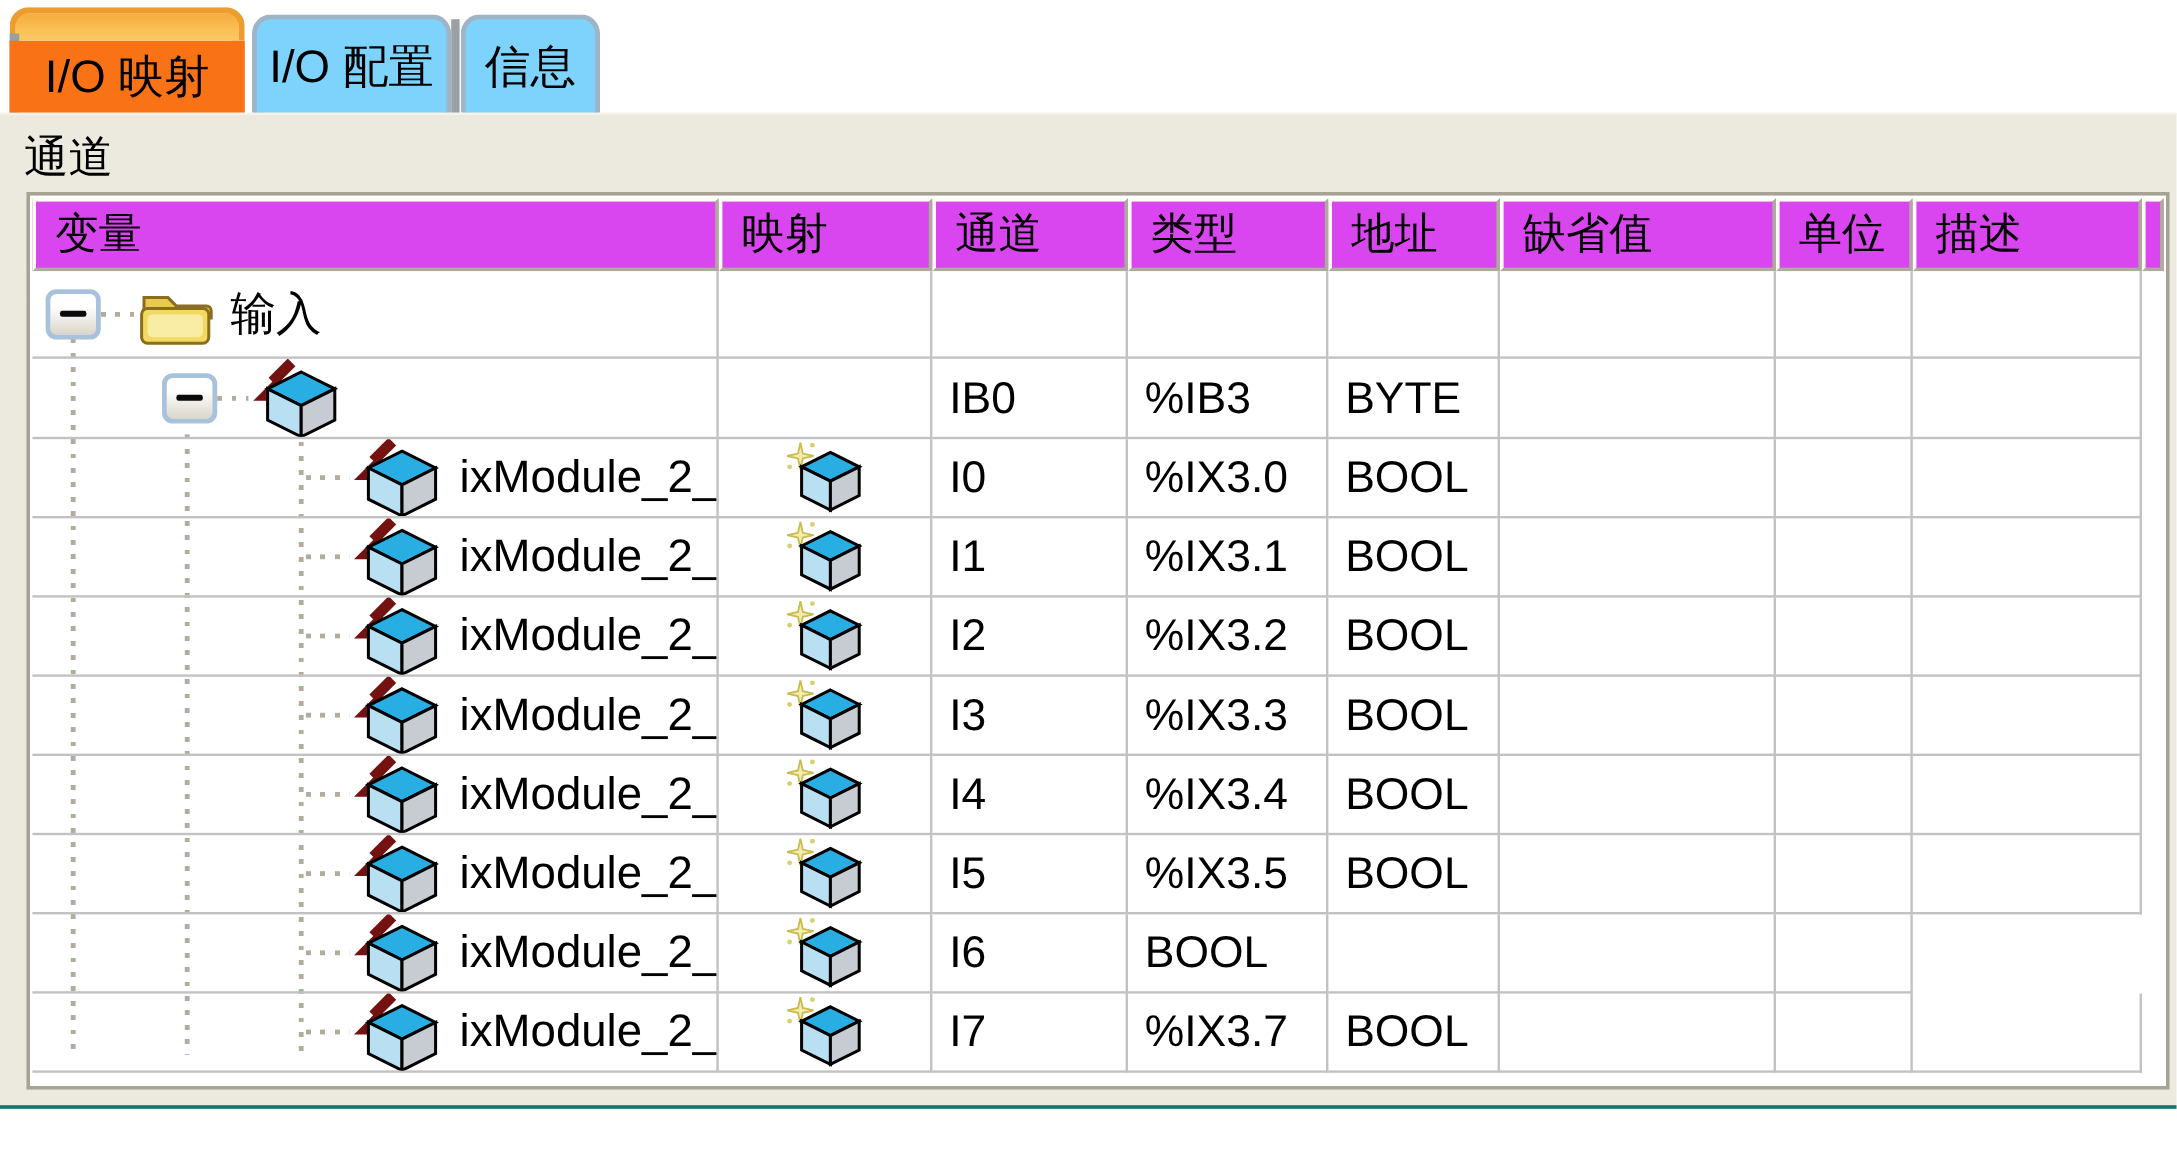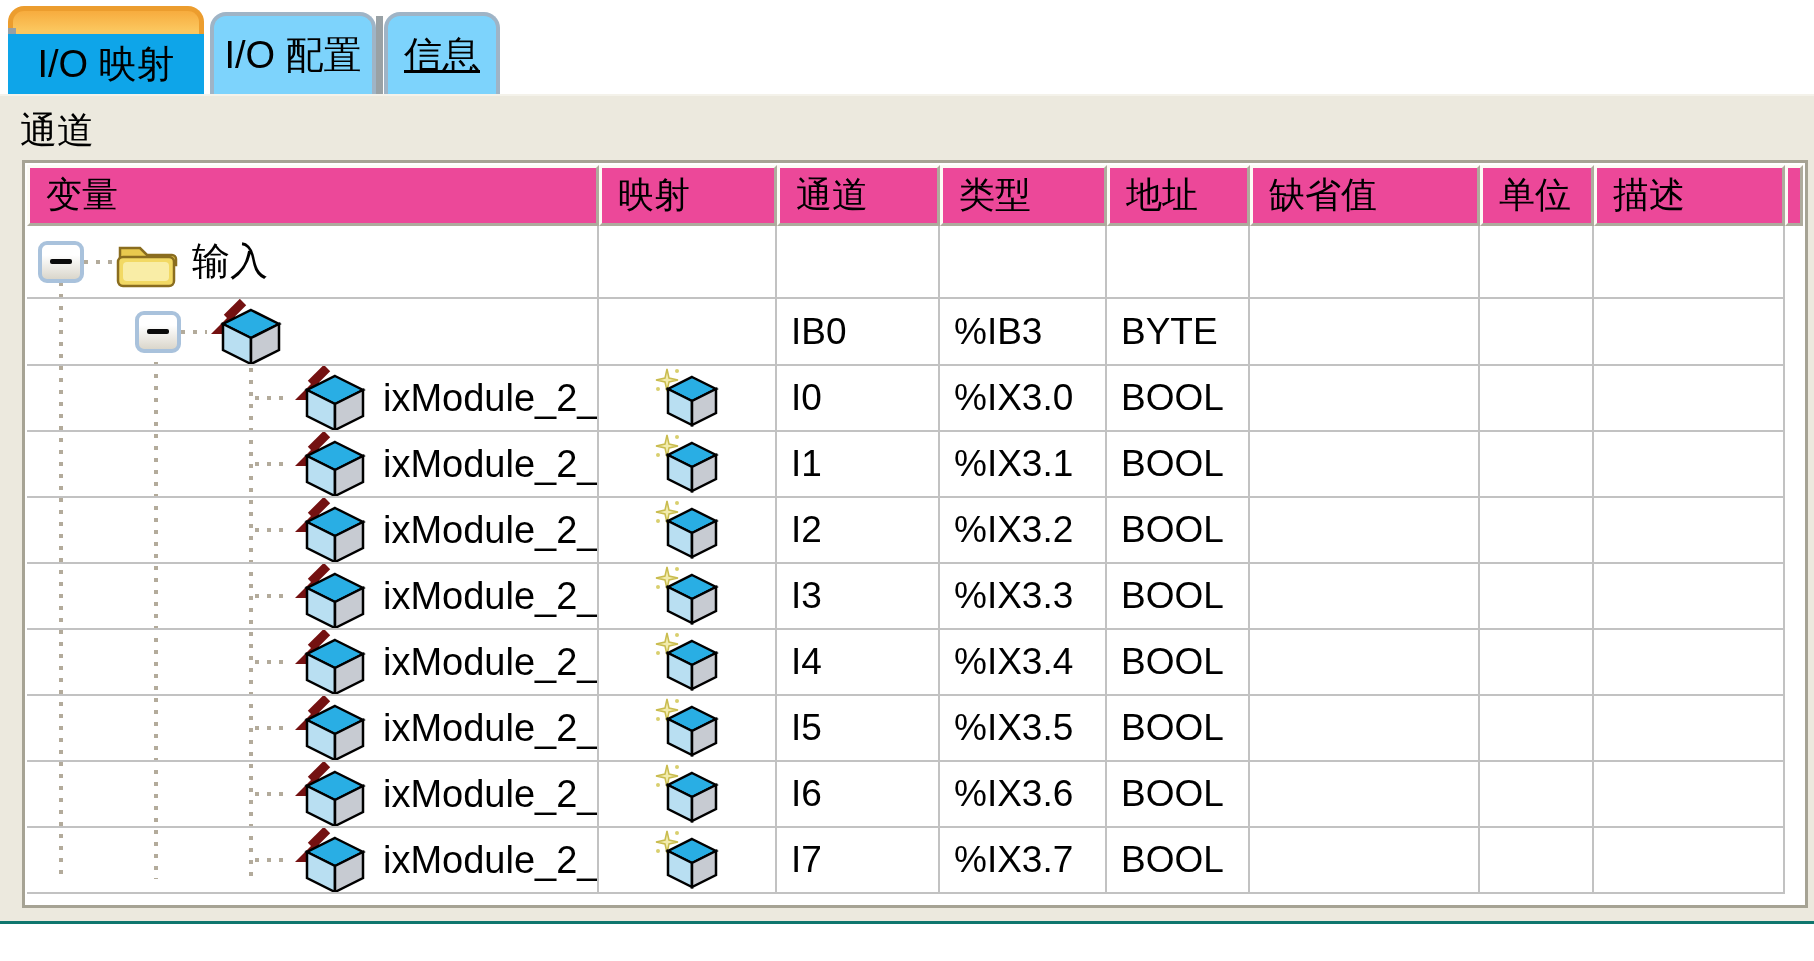--- a/index.html
+++ b/index.html
@@ -12,40 +12,40 @@
   .tabbar { position:absolute; left:0; top:0; width:100%; height:94px; background:#ffffff; }
   .tab { position:absolute; top:12px; bottom:0; border:4px solid #9fb4c6; border-bottom:none;
          border-radius:16px 16px 0 0; background:#7dd3fc; display:flex; align-items:center;
          justify-content:center; font-size:38px; cursor:default; }
   .tab-active { left:8px; width:196px; top:6px; background:#ffffff; border:none; }
   .tab-active .tab-top { position:absolute; left:0; right:0; top:0; height:28px;
          border:5px solid #ec9d2e; border-bottom:none; border-radius:16px 16px 0 0;
          background:linear-gradient(180deg,#f7ac3e 0%,#fbc75f 85%); }
   .tab-active .tab-side { position:absolute; left:0; top:22px; bottom:0; width:8px; background:#98a0a4; }
   .tab-active .tab-label { position:absolute; left:0; right:0; top:28px; bottom:0;
-         display:flex; align-items:center; justify-content:center; background:#0ea5e9; }
+         display:flex; align-items:center; justify-content:center; background:#f97316; }
   .tab-2 { left:210px; width:166px; }
-  .tab-3 { left:384px; width:116px;text-decoration:underline; }
+  .tab-3 { left:384px; width:116px; }
   .tab-divider { position:absolute; left:376px; top:16px; bottom:0; width:7px; background:#99a1a5; }
 
   
   .panel { position:absolute; left:0; top:94px; width:1814px; height:830px; background:#ece9de;
            border-top:2px solid #f4f2ea; border-bottom:3px solid #0f766e; }
   .group-label { position:absolute; left:20px; top:10px; font-size:37px; }
 
   
   .table { position:absolute; left:22px; top:64px; width:1786px; height:748px;
            border:3px solid #a6a394; background:#ffffff; padding:2px; }
 
   .hdr, .row { display:grid;
       grid-template-columns:572px 178px 163px 167px 143px 230px 114px 191px 1fr; }
 
   
   .hdr { height:61px; }
-  .hcell { background:#ec4899; border-top:3px solid #fcfbf5; border-left:3px solid #fcfbf5;
+  .hcell { background:#d946ef; border-top:3px solid #fcfbf5; border-left:3px solid #fcfbf5;
            border-right:3px solid #aeab9d; border-bottom:3px solid #aeab9d;
            display:flex; align-items:center; padding-left:16px; font-size:36px; overflow:hidden; }
   .hcell.filler { padding-left:0; }
 
   
   .tbody { position:relative; height:659px; background:#ffffff; }
   .row { position:relative; z-index:1; }
   .row-folder { height:73px; }
   .row-byte { height:67px; }
   .row-bit { height:66px; }
@@ -380,21 +380,20 @@
             <svg class="icon" width="66" height="62" viewBox="0 0 66 62">
               <path d="M13 2 L15 11 L24 13 L15 15 L13 24 L11 15 L2 13 L11 11 Z" fill="#f2ecae" stroke="#c9bc4e" stroke-width="1.5"></path>
               <circle cx="23" cy="4" r="2" fill="#d9cf6e"></circle>
                 <circle cx="4" cy="22" r="2" fill="#d9cf6e"></circle>
               <polygon points="38,10 62,22 38,34 14,22" fill="#29aee4" stroke="#000" stroke-width="2.5"></polygon>
               <polygon points="14,22 38,34 38,58 14,46" fill="#b9dff2" stroke="#000" stroke-width="2.5"></polygon>
               <polygon points="38,34 62,22 62,46 38,58" fill="#c7cbd2" stroke="#000" stroke-width="2.5"></polygon>
             </svg>
           </div>
           <div class="cell txt">I6</div>
-          <div class="cell txt">%IX3.6</div>
           <div class="cell txt">BOOL</div>
           <div class="cell txt"></div>
           <div class="cell txt"></div>
           <div class="cell txt"></div>
           <div class="cell filler"></div>
         </div>
 
         <div class="row row-bit">
           <div class="cell varcell">
             <span class="indent2"></span>

